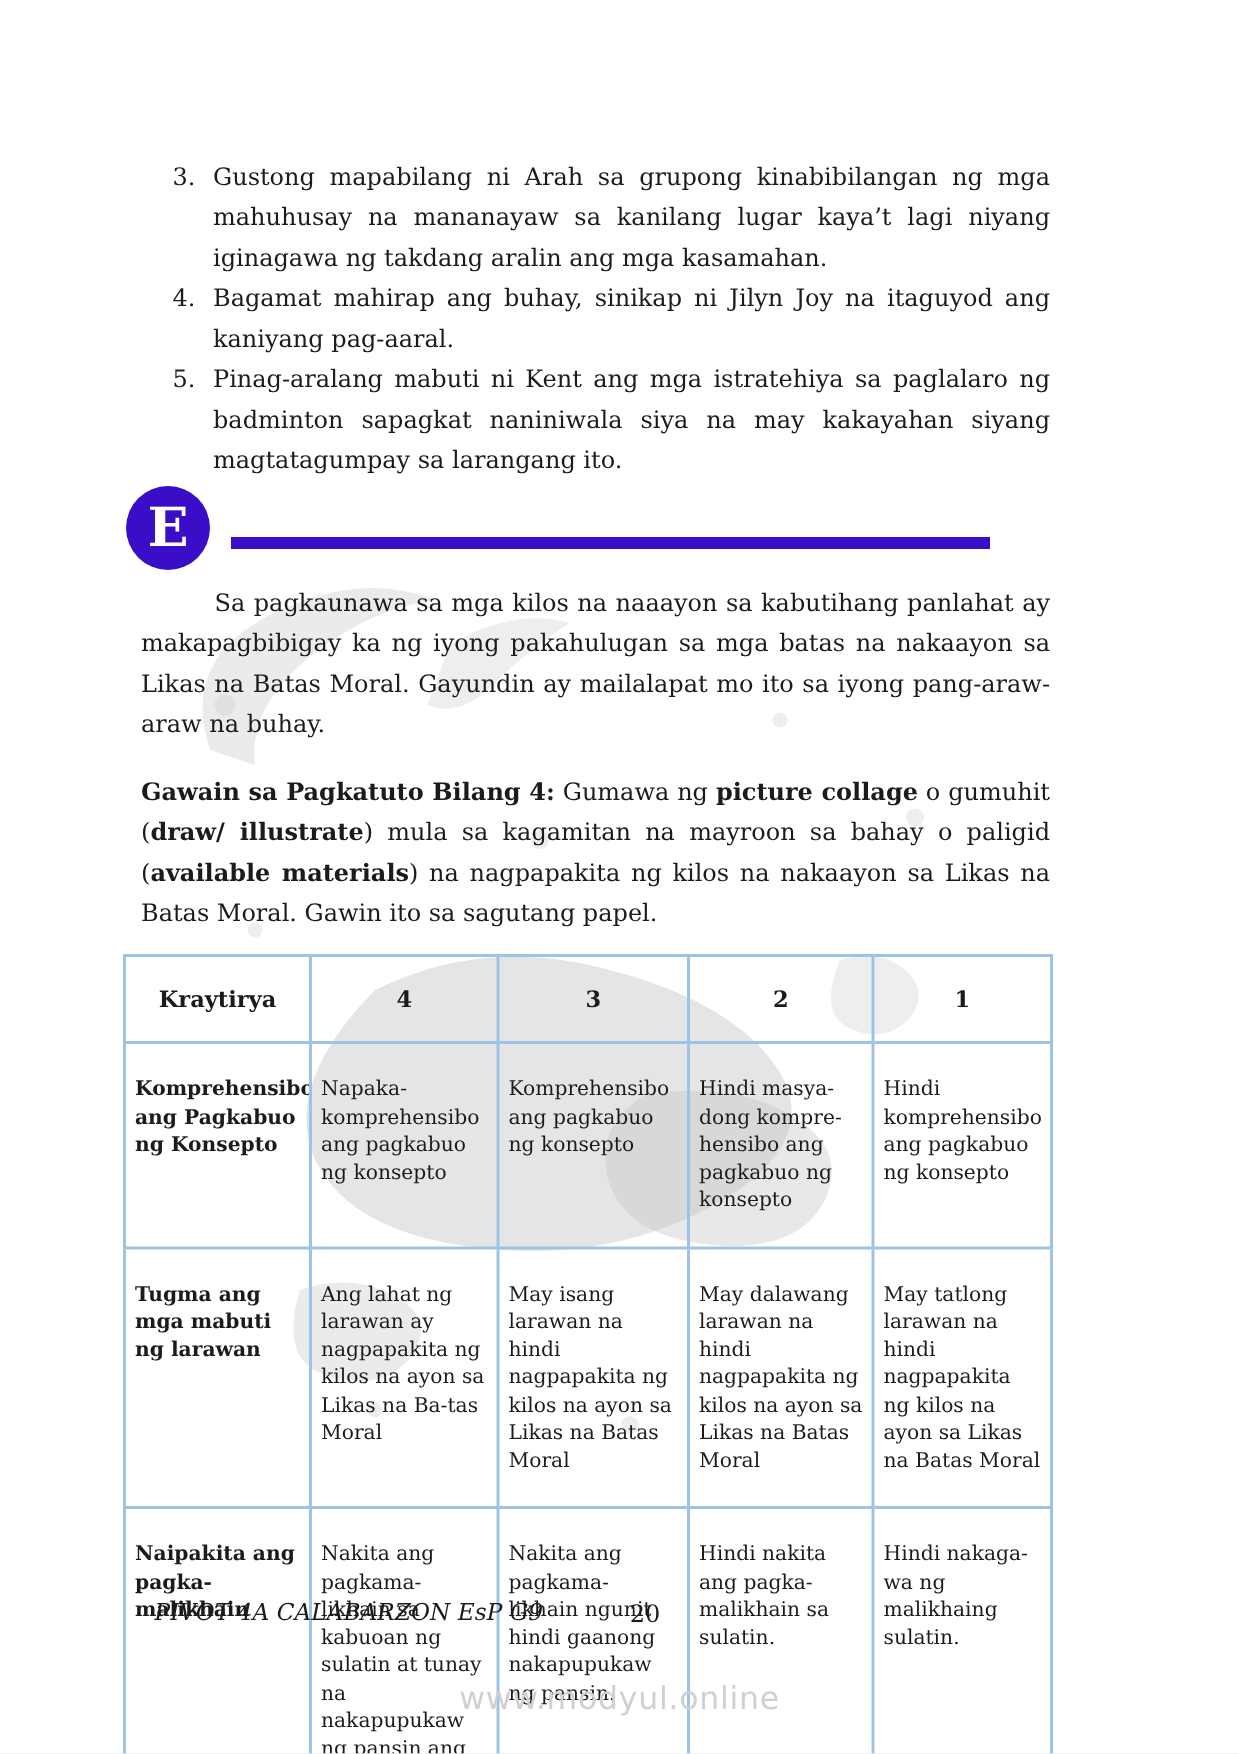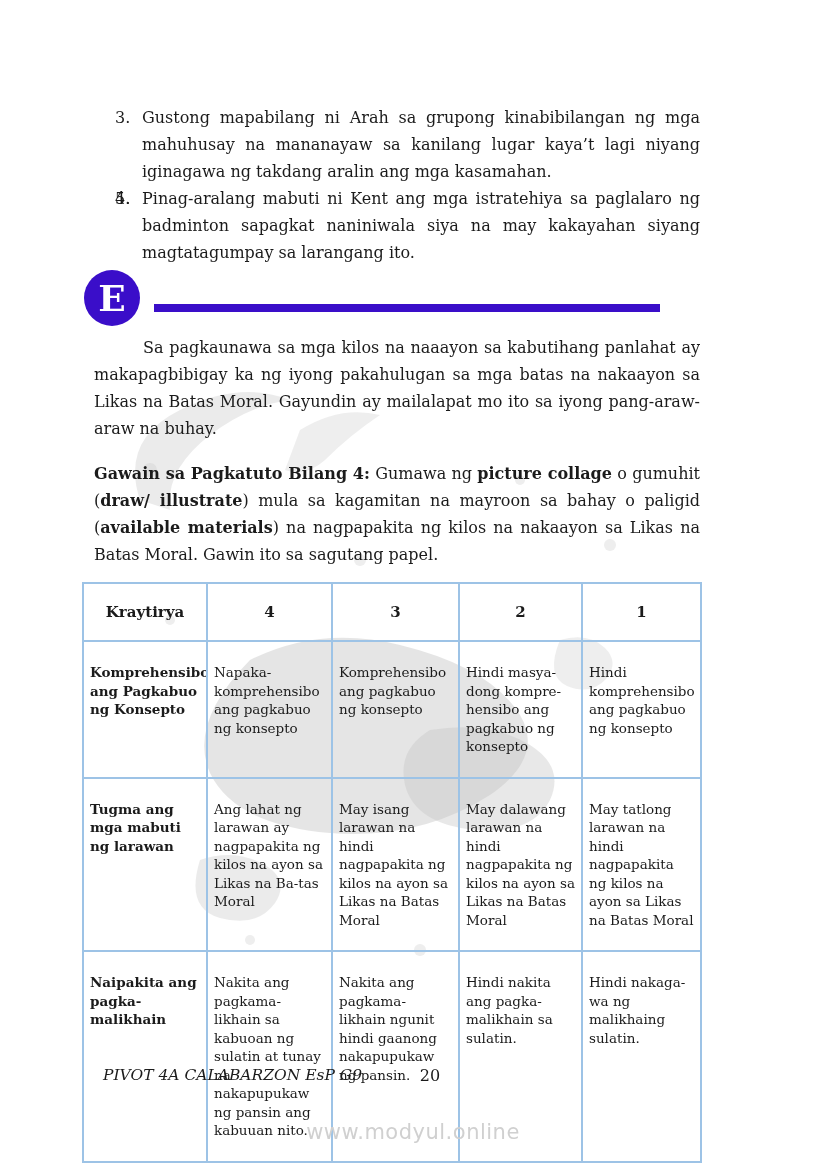--- a/index.html
+++ b/index.html
@@ -93,20 +93,21 @@
   <div class="content">
 
     <div class="list">
   <div class="list-item">
     <span class="num">3.</span>
     <span class="txt">Gustong mapabilang ni Arah sa grupong kinabibilangan ng mga mahuhusay na mananayaw sa kanilang lugar kaya’t lagi niyang iginagawa ng takdang aralin ang mga kasamahan.</span>
   </div>
 
   <div class="list-item">
     <span class="num">4.</span>
+    <span class="txt">Bagamat mahirap ang buhay, sinikap ni Jilyn Joy na itaguyod ang kaniyang pag-aaral.</span>
   </div>
 
   <div class="list-item">
     <span class="num">5.</span>
     <span class="txt">Pinag-aralang mabuti ni Kent ang mga istratehiya sa paglalaro ng badminton sapagkat naniniwala siya na may kakayahan siyang magtatagumpay sa larangang ito.</span>
   </div>
 </div>
 
     <div class="section-header">
       <div class="letter-badge">

